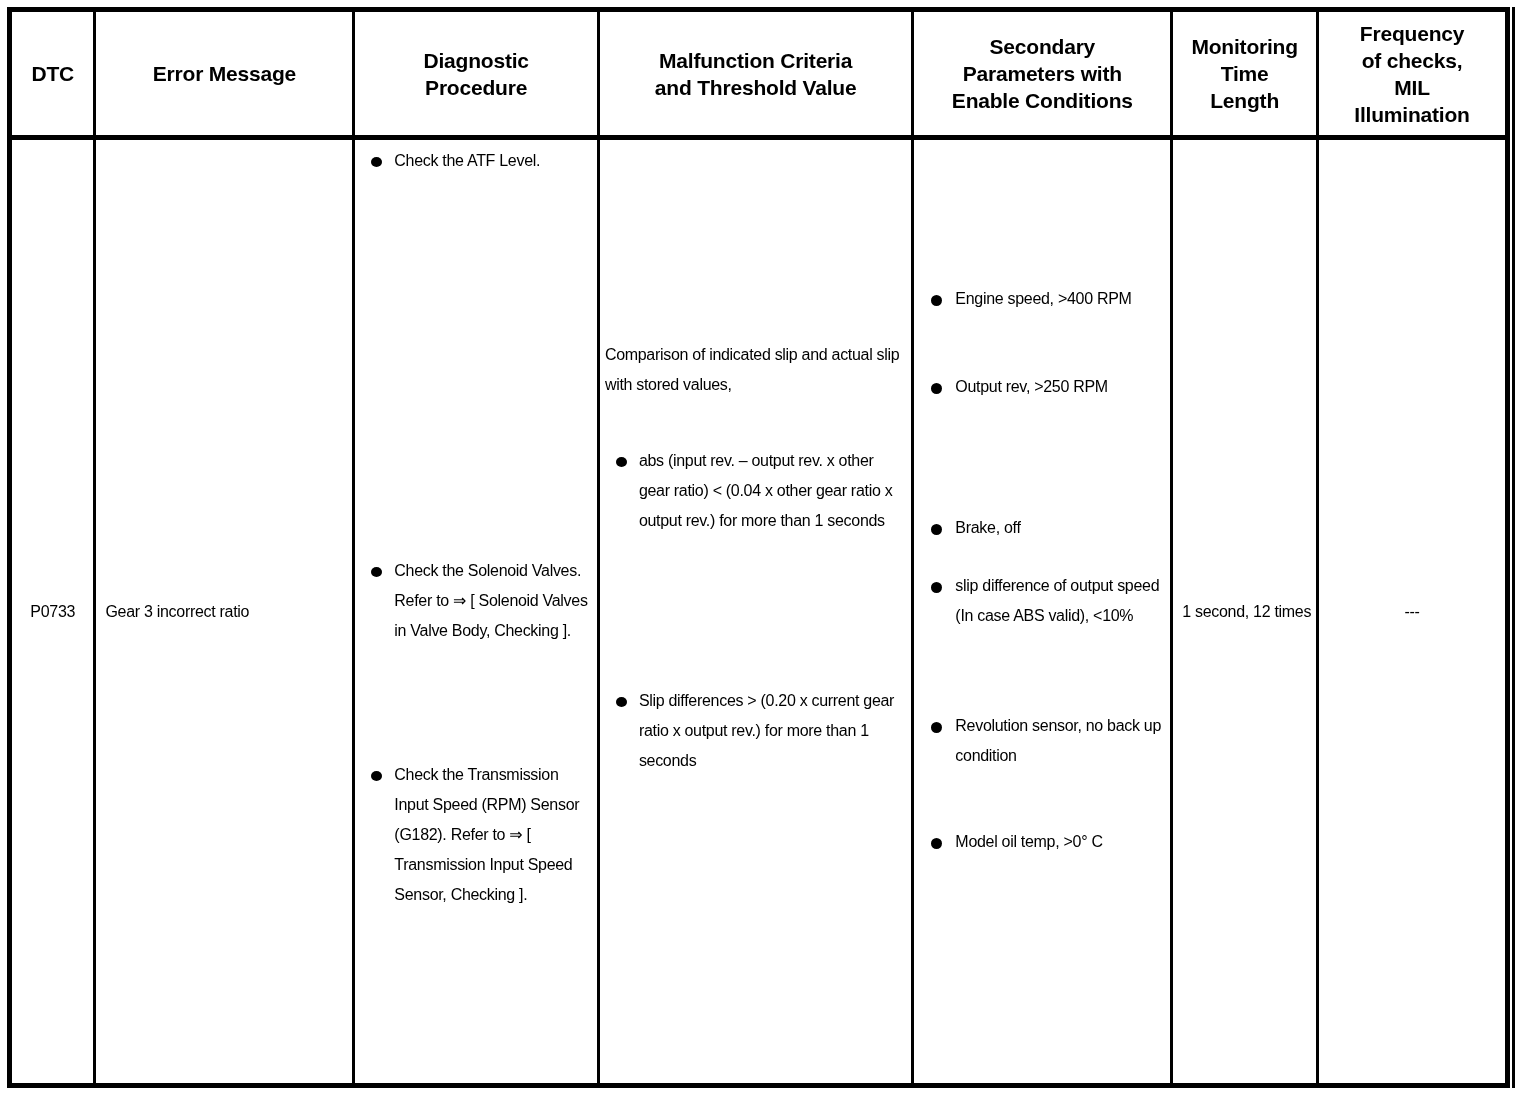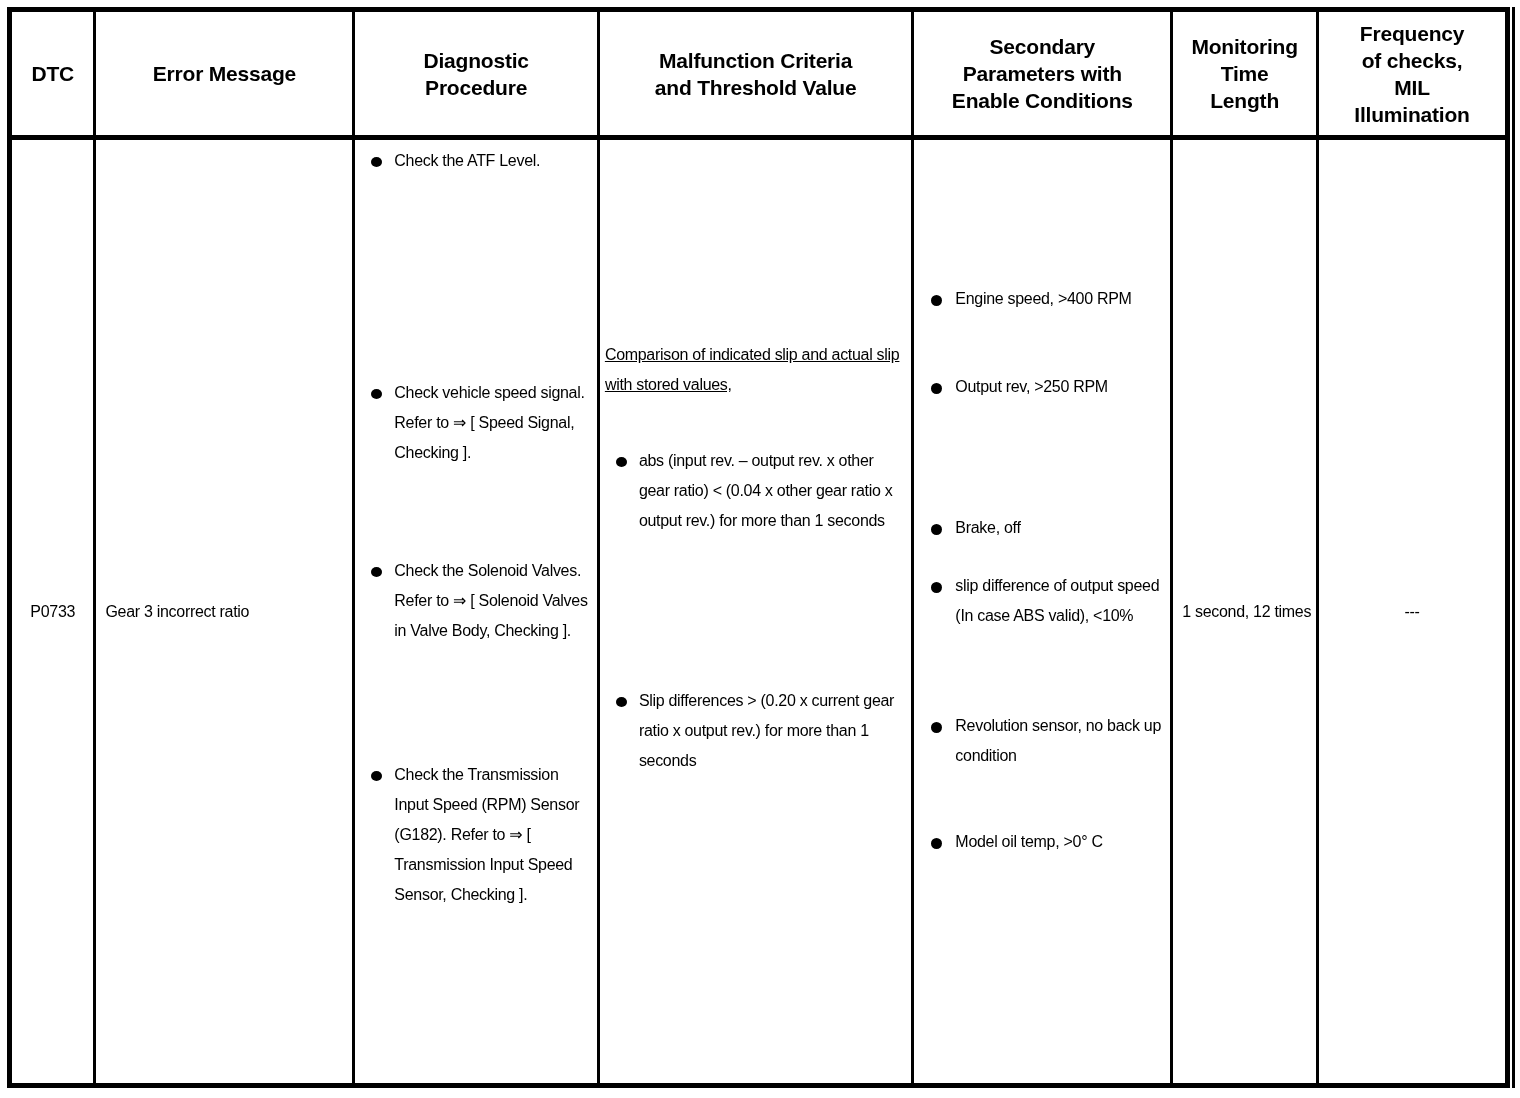--- a/index.html
+++ b/index.html
@@ -134,21 +134,20 @@
   .diag-2 { top: 238px; }
   .diag-3 { top: 416px; }
   .diag-4 { top: 620px; }
 
   
   .malf-wrap { position: relative; height: 100%; }
   .malf-lead {
     position: absolute;
     left: 5px; right: 8px;
     top: 200px;
-    text-decoration: underline;
   }
   .malf-b1 { position: absolute; left: 6px; right: 4px; top: 306px; padding-left: 33px; }
   .malf-b2 { position: absolute; left: 6px; right: 4px; top: 546px; padding-left: 33px; }
   .malf-b1::before, .malf-b2::before {
     content: "";
     position: absolute;
     left: 10px; top: 11px;
     width: 11px; height: 10px;
     background: #000;
     border-radius: 50%;
@@ -227,21 +226,20 @@
 
       <div class="cell c-error">
         <div class="mid-cell left pad-l">
           <span>Gear 3 incorrect ratio</span>
         </div>
       </div>
 
       <div class="cell c-diag">
         <div class="diag-wrap">
           <div class="diag-item diag-1">Check the ATF Level.</div>
-          <div class="diag-item diag-2">Check vehicle speed signal. Refer to ⇒ [ Speed Signal, Checking ].</div>
           <div class="diag-item diag-3">Check the Solenoid Valves. Refer to ⇒ [ Solenoid Valves in Valve Body, Checking ].</div>
           <div class="diag-item diag-4">Check the Transmission Input Speed (RPM) Sensor (G182). Refer to ⇒ [ Transmission Input Speed Sensor, Checking ].</div>
         </div>
       </div>
 
       <div class="cell c-malf">
         <div class="malf-wrap">
           <div class="malf-lead">Comparison of indicated slip and actual slip with stored values,</div>
           <div class="malf-b1">abs (input rev. – output rev. x other gear ratio) &lt; (0.04 x other gear ratio x output rev.) for more than 1 seconds</div>
           <div class="malf-b2">Slip differences &gt; (0.20 x current gear ratio x output rev.) for more than 1 seconds</div>

